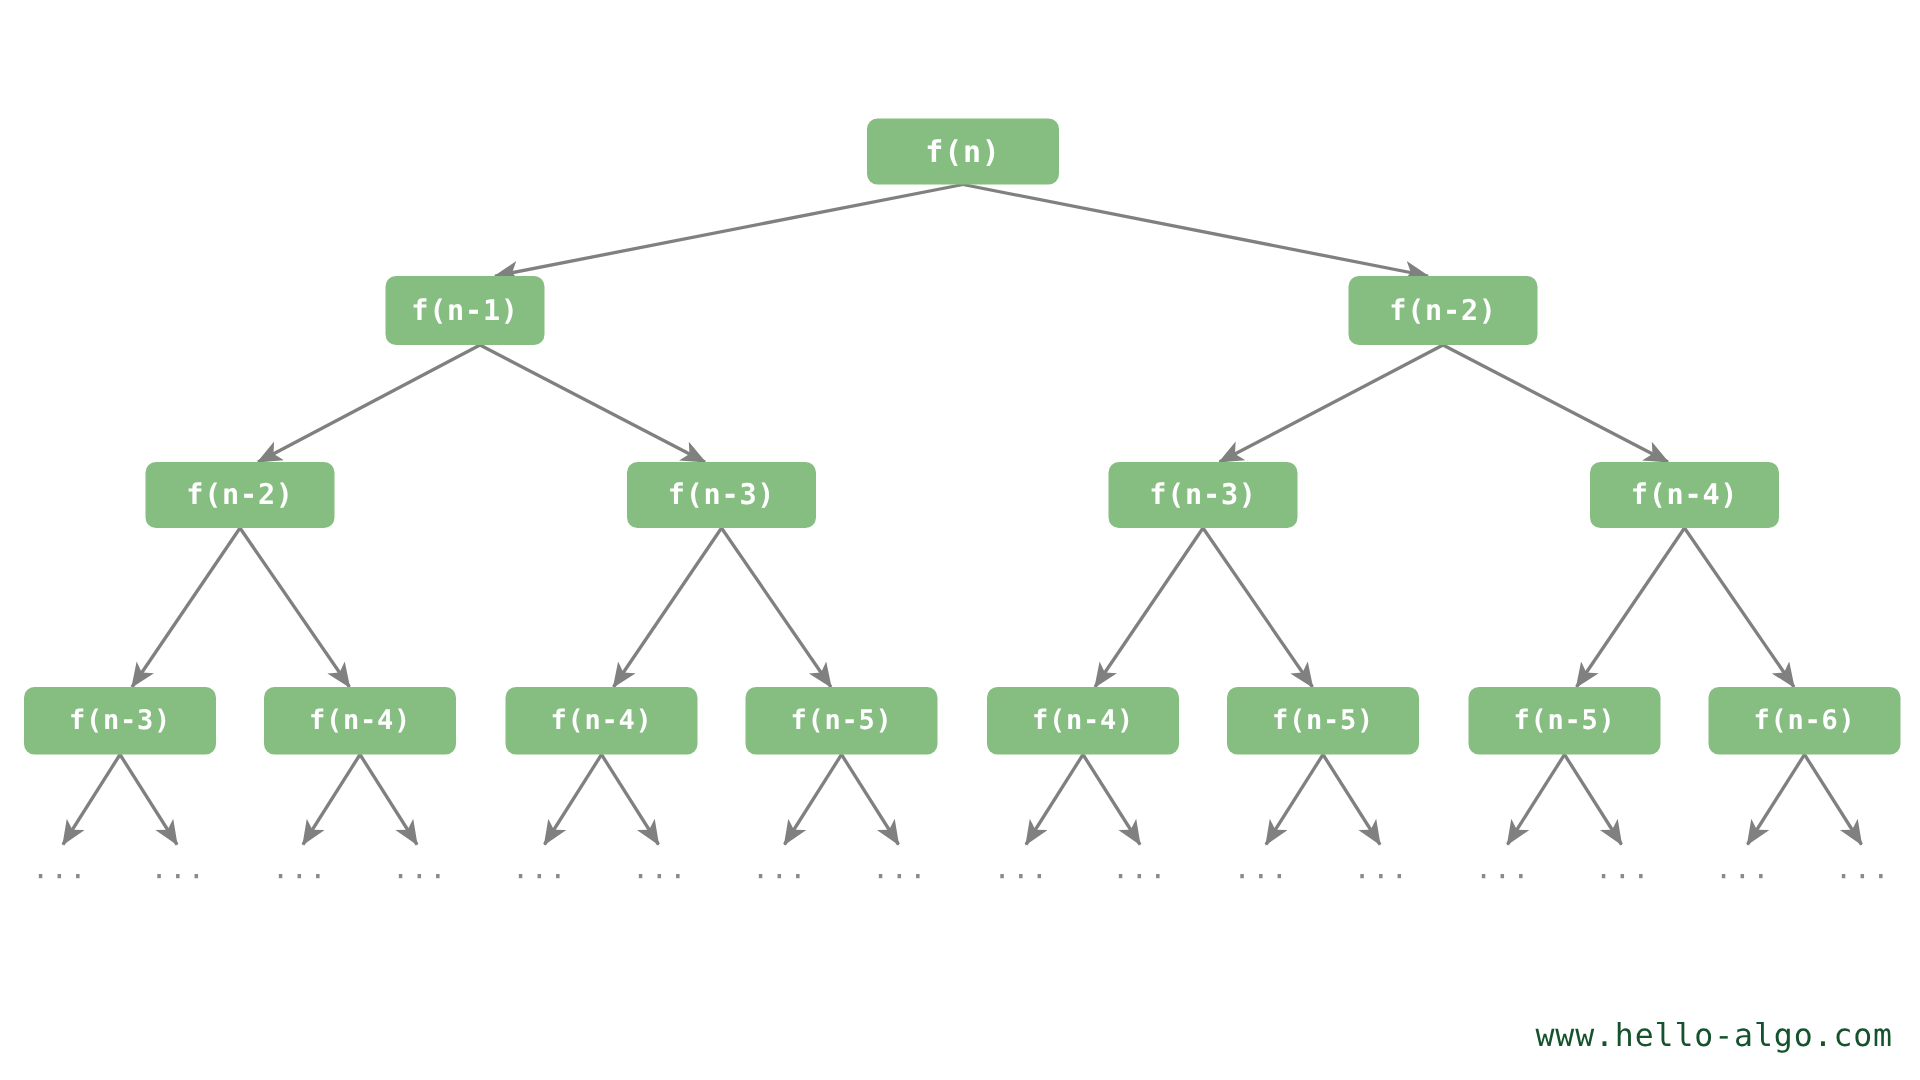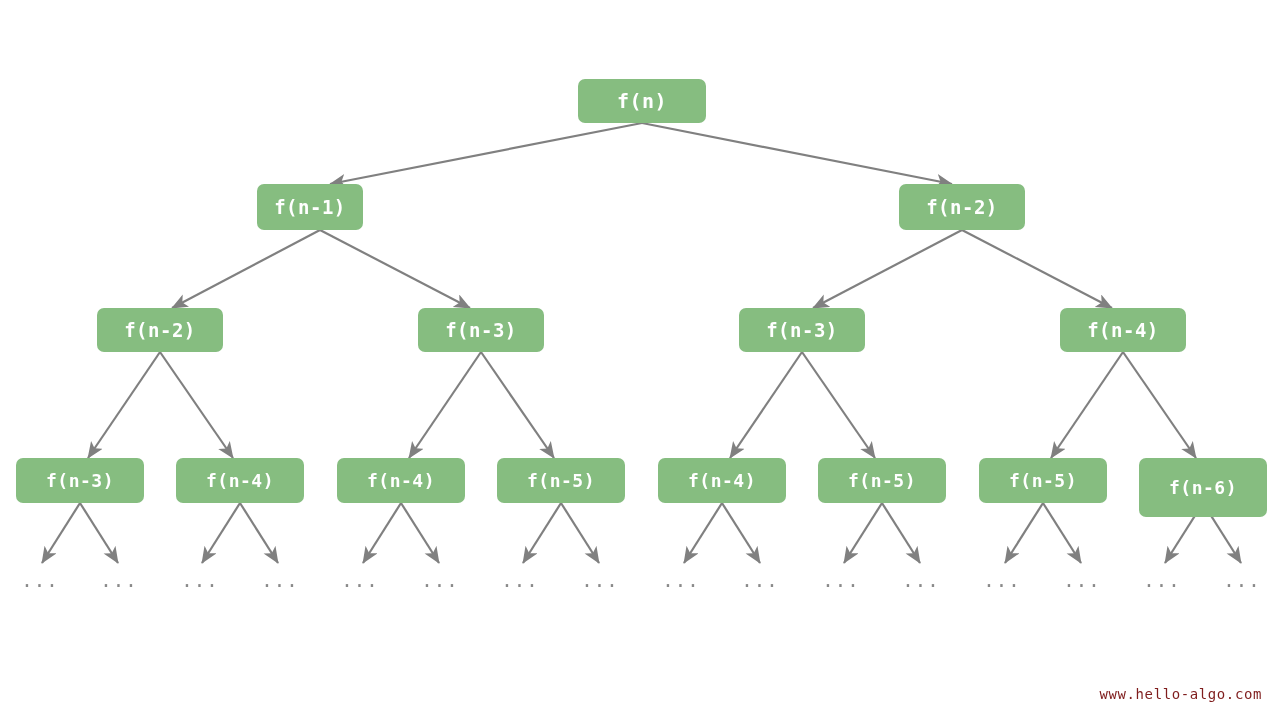--- a/index.html
+++ b/index.html
@@ -51,23 +51,23 @@
     letter-spacing: 1px;
     line-height: 1;
     transform: translate(-50%, -50%);
     z-index: 2;
     user-select: none;
   }
   #watermark {
     position: absolute;
     right: 18px;
     bottom: 18px;
-    color: #7f1d1d;
+    color: #14532d;
     font-family: "DejaVu Sans Mono", monospace;
-    font-size: 14px;
+    font-size: 21px;
     letter-spacing: 0.6px;
     z-index: 3;
   }
 </style>
 </head>
 <body>
 
 <div id="diagram-root">
 
   <svg id="edge-layer" viewBox="0 0 1280 720" width="1280" height="720" xmlns="http://www.w3.org/2000/svg">
@@ -146,21 +146,21 @@
       </div>
       <div class="node" style="width: 128px; height: 45px; left: 658px; top: 457.5px; font-size: 18px; background: rgb(134, 189, 128); color: rgb(255, 255, 255);">
         <span>f(n-4)</span>
       </div>
       <div class="node" style="width: 128px; height: 45px; left: 818px; top: 457.5px; font-size: 18px; background: rgb(134, 189, 128); color: rgb(255, 255, 255);">
         <span>f(n-5)</span>
       </div>
       <div class="node" style="width: 128px; height: 45px; left: 979px; top: 457.5px; font-size: 18px; background: rgb(134, 189, 128); color: rgb(255, 255, 255);">
         <span>f(n-5)</span>
       </div>
-      <div class="node" style="width: 128px; height: 59px; left: 1139px; top: 457.5px; font-size: 18px; background: rgb(134, 189, 128); color: rgb(255, 255, 255);">
+      <div class="node" style="width: 128px; height: 45px; left: 1139px; top: 457.5px; font-size: 18px; background: rgb(134, 189, 128); color: rgb(255, 255, 255);">
         <span>f(n-6)</span>
       </div>
     </div>
 
   <div id="ellipsis-layer">
       <div class="ellipsis" style="left: 40px; top: 585px; color: rgb(138, 138, 138);">···</div>
       <div class="ellipsis" style="left: 119px; top: 585px; color: rgb(138, 138, 138);">···</div>
       <div class="ellipsis" style="left: 200px; top: 585px; color: rgb(138, 138, 138);">···</div>
       <div class="ellipsis" style="left: 280px; top: 585px; color: rgb(138, 138, 138);">···</div>
       <div class="ellipsis" style="left: 360px; top: 585px; color: rgb(138, 138, 138);">···</div>

